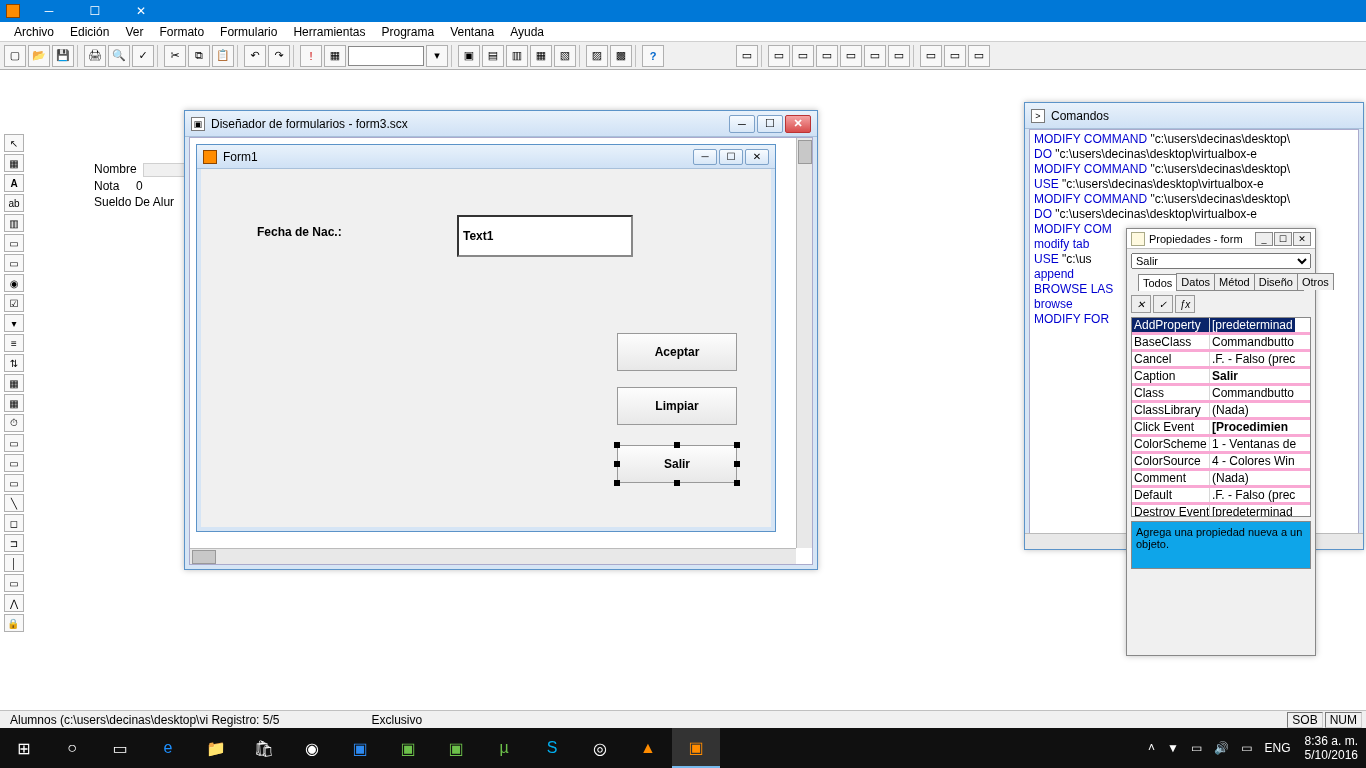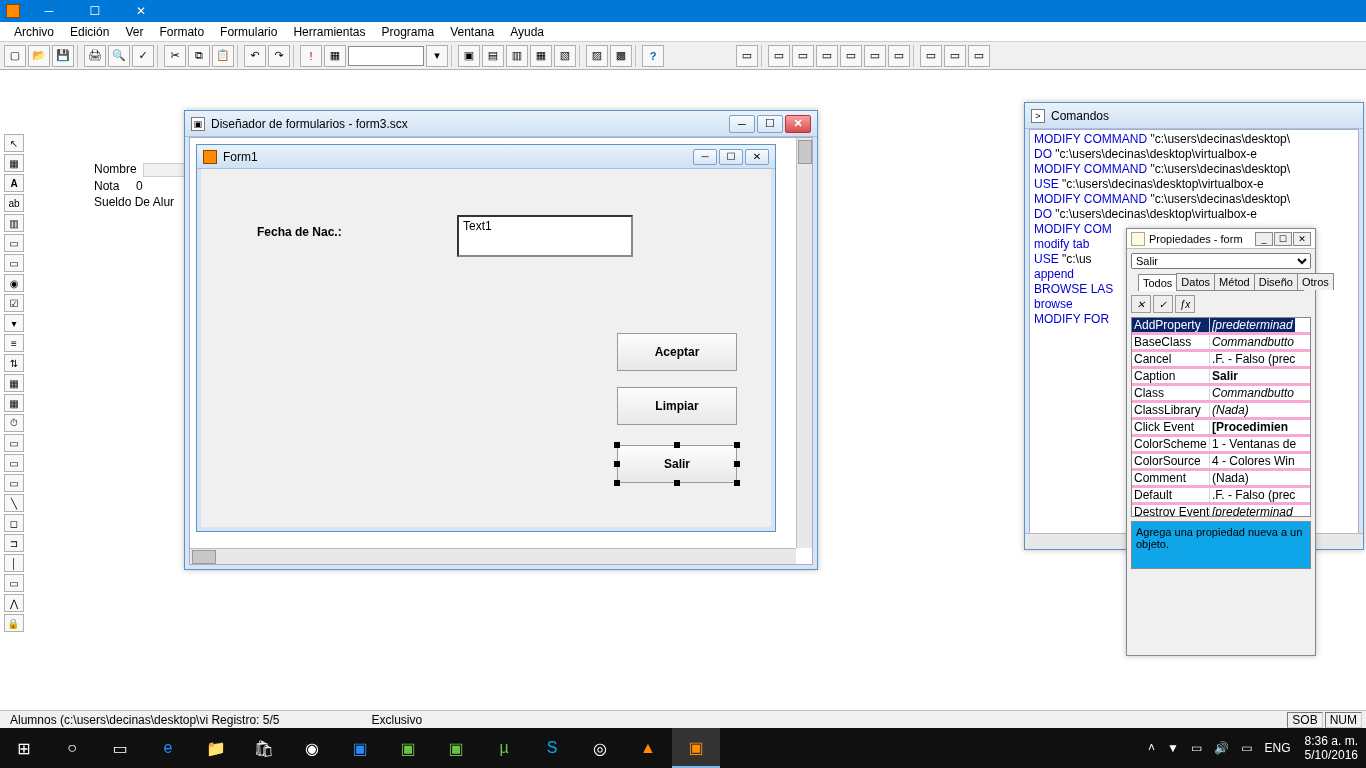--- a/index.html
+++ b/index.html
@@ -56,21 +56,21 @@
 
 .form1 { position:absolute; left:6px; top:6px; width:580px; height:388px; border:1px solid #5b93c8; background:#d6e5f5; }
 .form1 .ftitle { height:24px; display:flex; align-items:center; padding:0 6px; background:linear-gradient(#e9f2fb,#cfe1f5); border-bottom:1px solid #a8c0da; }
 .form1 .ftitle .ic { width:14px; height:14px; margin-right:6px; background:#ff8c00; border:1px solid #8b4500; }
 .form1 .ftitle .txt { flex:1; }
 .form1 .ftitle .btns { display:flex; gap:2px; }
 .form1 .ftitle .b { width:24px; height:16px; background:linear-gradient(#f7fbff,#d8e7f7); border:1px solid #7da2c9; border-radius:2px; display:flex; align-items:center; justify-content:center; font-size:10px; }
 .form1 .surface { position:absolute; left:4px; right:4px; top:24px; bottom:4px; background:#f0f0f0; background-image:radial-gradient(#888 0.5px,transparent 0.5px); background-size:8px 8px; }
 
 .ctrl-label { position:absolute; font-size:12px; font-weight:bold; }
-.ctrl-text { position:absolute; background:#fff; border:2px inset #888; padding:2px 4px; font-size:12px; }
+.ctrl-text { position:absolute; background:#fff; border:2px inset #888; padding:12px 4px; font-size:12px;font-weight:bold; }
 .ctrl-edit { position:absolute; background:#fff; border:2px inset #888; padding:2px 4px; font-size:12px; }
 .ctrl-edit .sb { position:absolute; right:0; top:0; bottom:0; width:16px; background:#e8e8e8; border-left:1px solid #bbb; }
 .ctrl-btn { position:absolute; background:linear-gradient(#fdfdfd,#e8e8e8); border:1px solid #999; display:flex; align-items:center; justify-content:center; font-weight:bold; font-size:12px; }
 
 
 .sel { position:absolute; }
 .sel .h { position:absolute; width:6px; height:6px; background:#000; }
 .sel .h.tl{left:-3px;top:-3px}.sel .h.tr{right:-3px;top:-3px}.sel .h.bl{left:-3px;bottom:-3px}.sel .h.br{right:-3px;bottom:-3px}
 .sel .h.tm{left:50%;top:-3px;margin-left:-3px}.sel .h.bm{left:50%;bottom:-3px;margin-left:-3px}
 .sel .h.ml{left:-3px;top:50%;margin-top:-3px}.sel .h.mr{right:-3px;top:50%;margin-top:-3px}
@@ -92,21 +92,21 @@
 .propwin .tabs { display:flex; margin:0 11px; border-bottom:1px solid #888; }
 .propwin .tabs .t { border:1px solid #888; border-bottom:none; padding:2px 4px; font-size:11px; background:#eee; margin-right:-1px; }
 .propwin .tabs .t.active { background:#fff; position:relative; top:1px; }
 .propwin .editrow { margin:4px; display:flex; gap:2px; }
 .propwin .editrow .eb { width:20px; height:18px; border:1px solid #999; background:#eee; display:flex; align-items:center; justify-content:center; font-size:10px; font-style:italic; }
 .propwin .grid { margin:0 4px; border:1px solid #888; background:#fff; height:200px; overflow-y:auto; font-size:11px; }
 .propwin .grid .r { display:flex; border-bottom:3px solid #f9a8d4; }
 .propwin .grid .r .n { width:78px; padding:0 2px; border-right:1px solid #d8d8d8; overflow:hidden; white-space:nowrap; }
 .propwin .grid .r .v { flex:1; padding:0 2px; overflow:hidden; white-space:nowrap; }
 .propwin .grid .r.sel { background:#0a246a; color:#fff; }
-.propwin .grid .r .v.it { font-style:italic; }
+.propwin .grid .r .v.it { }
 .propwin .desc { margin:4px; border:1px solid #888; background:#0ea5e9; padding:4px; height:48px; font-size:11px; }
 
 
 .statusbar { position:absolute; left:0; right:0; bottom:40px; height:18px; background:#f0f0f0; border-top:1px solid #c0c0c0; display:flex; align-items:center; font-size:11px; padding:0 4px; }
 .statusbar .cell { padding:0 6px; }
 .statusbar .sep2 { flex:1; }
 .statusbar .ind { border:1px inset #ccc; padding:0 4px; margin-left:2px; }
 
 
 .taskbar { position:absolute; left:0; right:0; bottom:0; height:40px; background:#101010; display:flex; align-items:center; }

